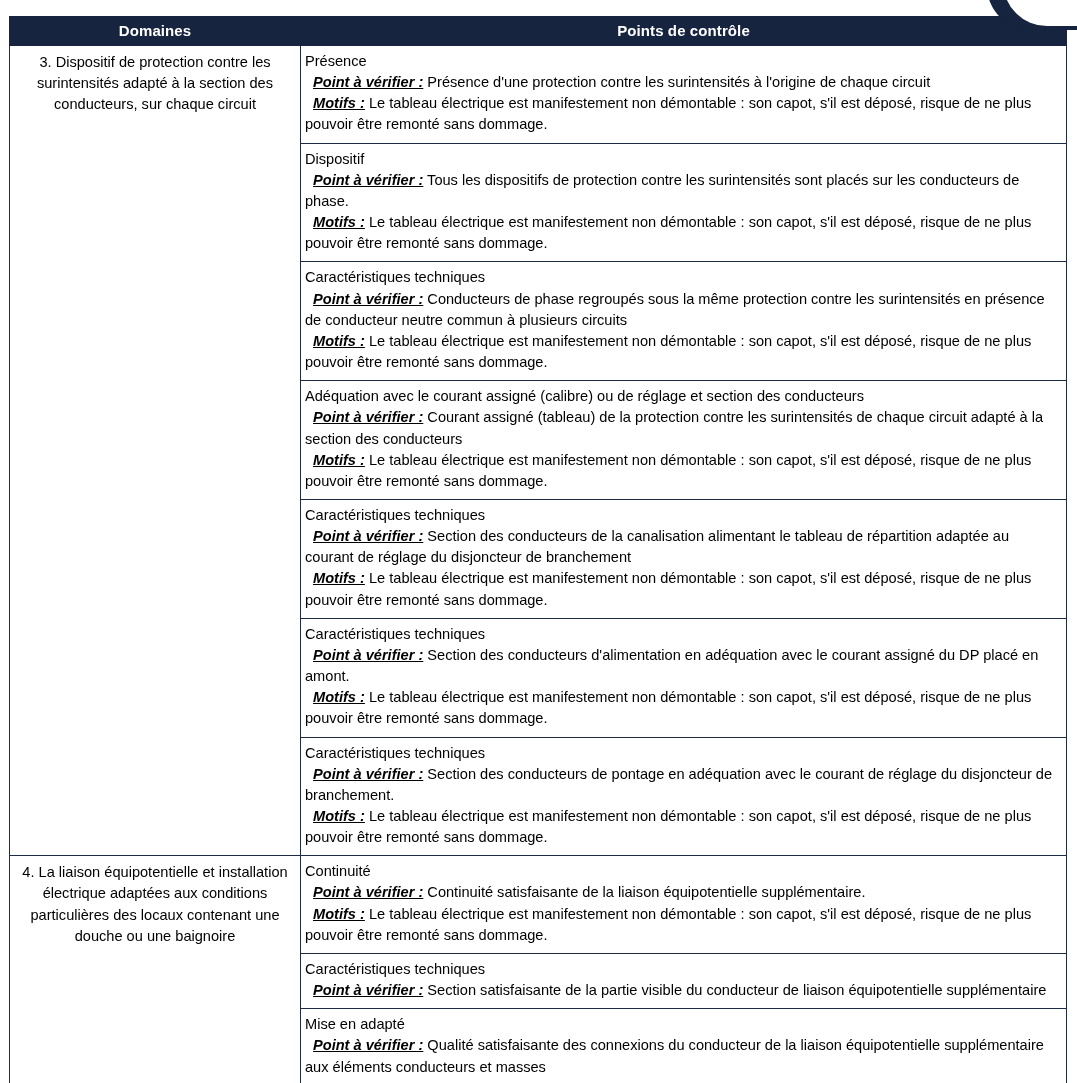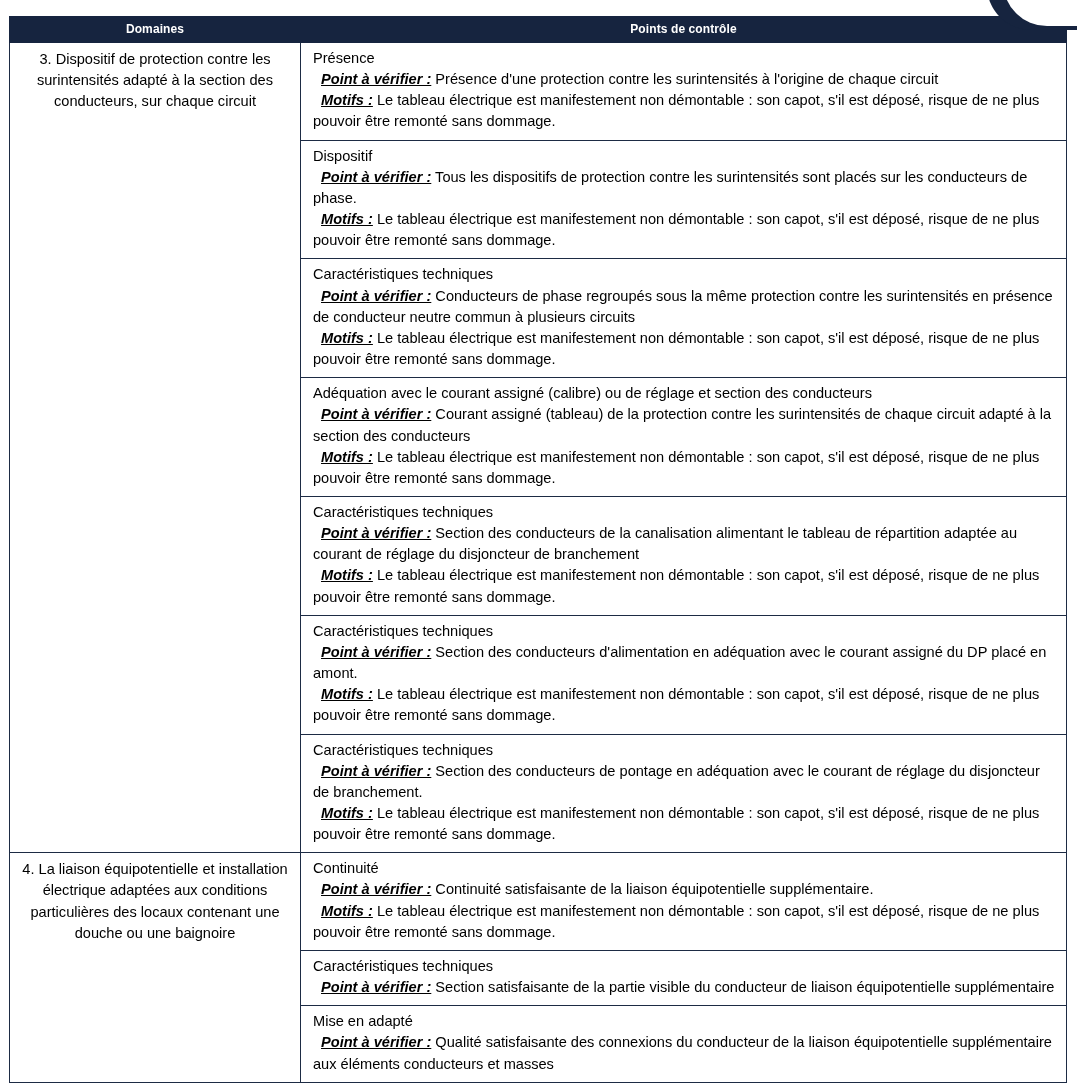--- a/index.html
+++ b/index.html
@@ -26,40 +26,40 @@
     width: 1057px;
     margin-left: 9px;
     margin-top: 16px;
   }
   table.report col.c1 { width: 291px; }
   table.report col.c2 { width: 766px; }
 
   thead th {
     background: #16243f;
     color: #ffffff;
-    font-size: 12px;
+    font-size: 15px;
     font-weight: bold;
     text-align: center;
     padding: 5px 4px 6px 4px;
     border: 1px solid #16243f;
     letter-spacing: 0.1px;
   }
   tbody td {
     border: 1px solid #1d2b44;
     vertical-align: top;
     font-size: 14.6px;
     line-height: 1.45;
   }
   td.domain {
     text-align: center;
     padding: 6px 10px 16px 10px;
     vertical-align: top;
   }
   td.point {
-    padding: 5px 8px 7px 12px;
+    padding: 5px 8px 7px 4px;
   }
   .ptitle {
     display: block;
   }
   .lbl {
     font-weight: bold;
     font-style: italic;
     text-decoration: underline;
     margin-left: 8px;
   }

